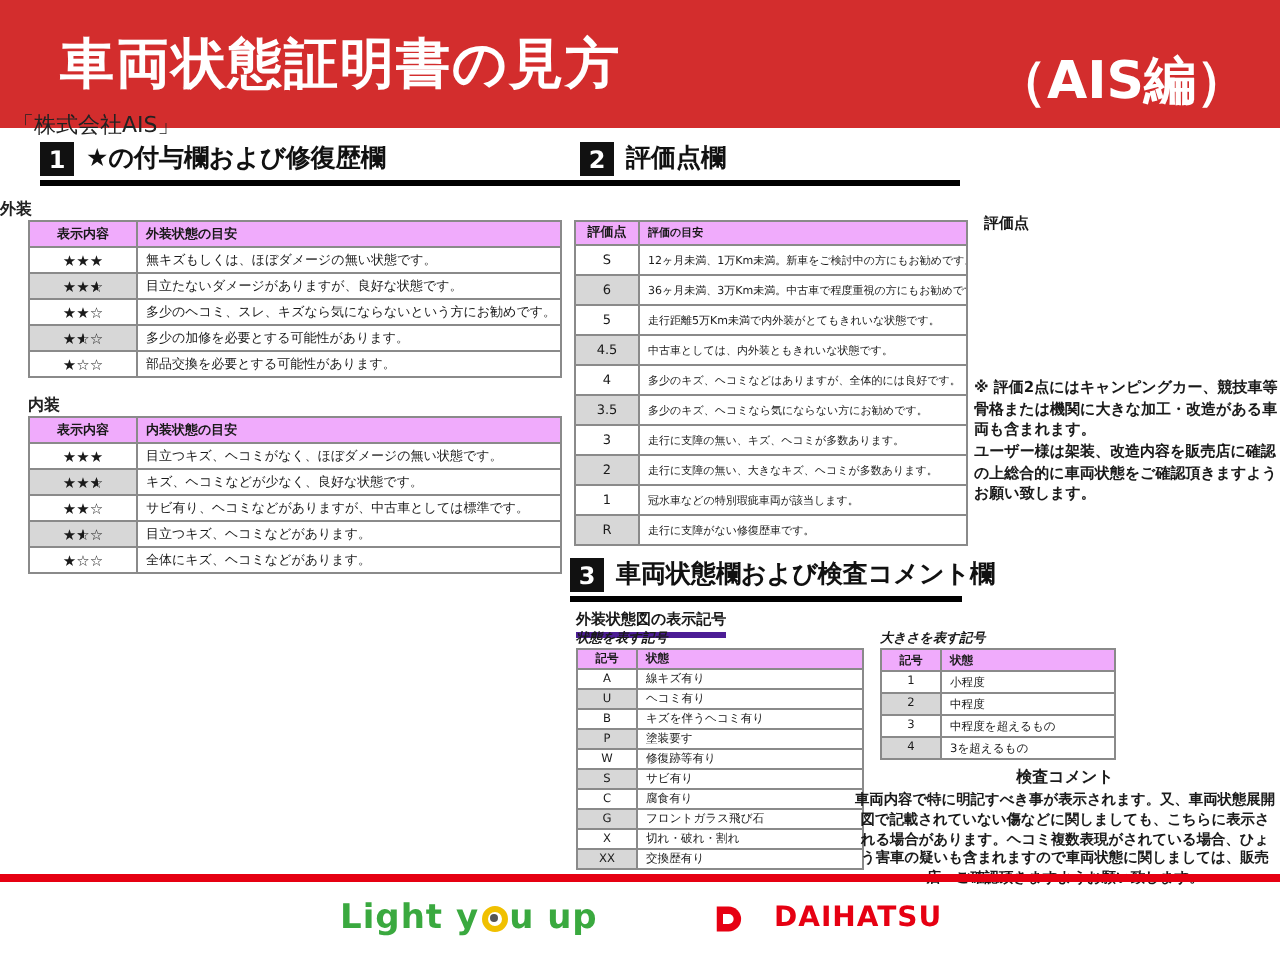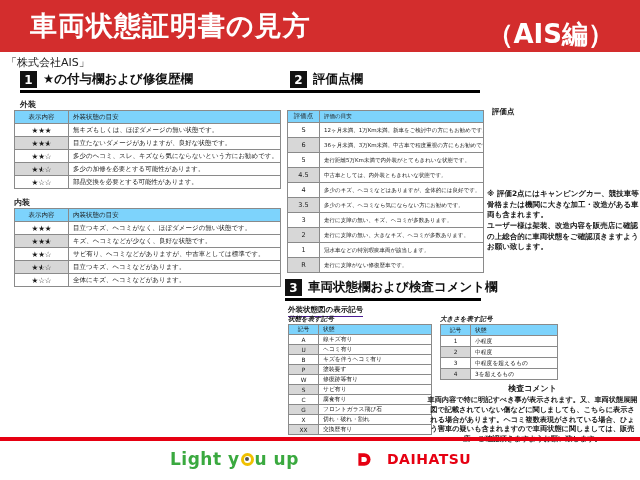--- a/index.html
+++ b/index.html
@@ -5,52 +5,52 @@
   * { margin:0; padding:0; box-sizing:border-box; }
   html,body { width:640px; height:480px; }
   body {
     font-family: "DejaVu Sans", "Liberation Sans", sans-serif;
     background:#ffffff; color:#1a1a1a; position:relative; overflow:hidden;
   }
   .abs { position:absolute; }
 
   
   .header-bar {
-    left:0; top:0; width:640px; height:52px; background:#d32d2d;
+    left:0; top:0; width:640px; height:64px; background:#d32d2d;
     display:flex; align-items:center; justify-content:space-between;
-    padding:0 26px 0 30px; color:#ffffff; font-weight:bold;
+    padding:0 16px 0 30px; color:#ffffff; font-weight:bold;
   }
   .header-bar .ttl { font-size:27px; letter-spacing:1px; }
   .header-bar .edn { font-size:26px;margin-top:16px; }
 
   .company { left:6px; top:55px; font-size:11px; color:#222; }
 
   
   .sec { display:flex; align-items:flex-end; gap:6px; border-bottom:3px solid #000; padding-bottom:2px; }
   .sec .num {
     width:17px; height:17px; background:#111; color:#fff; font-weight:bold;
     font-size:12px; display:flex; align-items:center; justify-content:center; flex:0 0 17px;
   }
   .sec .sec-title { font-size:12.5px; font-weight:bold; color:#111; white-space:nowrap; }
   #sec1 { left:20px; top:71px; width:288px; }
   #sec2 { left:290px; top:71px; width:190px; }
   #sec3 { left:285px; top:279px; width:196px; }
 
   
   table { border-collapse:collapse; table-layout:fixed; width:100%; }
   th, td { border:1px solid #8a8a8a; overflow:hidden; white-space:nowrap; }
-  th { background:#7dd3fc; font-weight:normal; }
+  th { background:#f0abfc; font-weight:bold; }
   td.c0 { text-align:center; background:#ffffff; }
   td.c0.alt { background:#d7d7d7; }
   td.c1 { text-align:left; padding-left:4px; background:#fff; }
   th.h0 { text-align:center; }
   th.h1 { text-align:left; padding-left:4px; }
 
   .tbl-label { font-size:8px; font-weight:bold; color:#222; }
-  #ext-label { left:20px; top:99px; }
+  #ext-label { left:0; top:99px; }
   #int-label { left:14px; top:197px; }
 
   .star-table-wrap { width:267px; }
   #ext-table-wrap { left:14px; top:110px; }
   #int-table-wrap { left:14px; top:208px; }
   .star-table { font-size:6.5px; }
   .star-table th, .star-table td { height:13px; }
   .star-table th:first-child, .star-table td:first-child { width:54px; }
 
   #score-table-wrap { left:287px; top:110px; width:197px; }
@@ -72,21 +72,21 @@
   
   .st { position:relative; display:inline-block; font-size:7.5px; letter-spacing:0; }
   .st .o { position:absolute; left:0; top:0; width:55%; overflow:hidden; }
 
   
   .note { font-weight:bold; color:#1a1a1a; }
   #score-note { left:492px; top:107px; width:147px; }
   #score-note .nt { font-size:7.5px; margin-bottom:1px; }
   #score-note .nb { font-size:7.5px; line-height:1.42; }
   #caution-note { left:487px; top:189px; width:152px; font-size:7.5px; line-height:1.42; white-space:pre-line; }
-  #symbol-label { left:288px; top:305px; font-size:7.5px; font-weight:bold; border-bottom:1px solid #4c1d95; padding-bottom:1px;font-family:Liberation Mono, monospace; }
+  #symbol-label { left:288px; top:305px; font-size:7.5px; font-weight:bold; border-bottom:3px solid #4c1d95; padding-bottom:1px;font-family:Liberation Mono, monospace; }
   .mini-caption { font-size:6.5px; font-weight:bold;font-style:italic; }
   #cond-caption { left:288px; top:315px; }
   #size-caption { left:440px; top:315px; }
   #comment-note { left:427px; top:383px; width:211px;text-align:center; }
   #comment-note .nt { font-size:8px; margin-bottom:1px; }
   #comment-note .nb { font-size:7.2px; line-height:1.36; }
 
   
   .red-line { left:0; top:437px; width:640px; height:4px; background:#e60012; }
   .slogan { left:170px; top:449px; display:flex; align-items:center; font-size:17px; font-weight:bold; color:#3aa93f; letter-spacing:0.5px;justify-content:space-between; }

